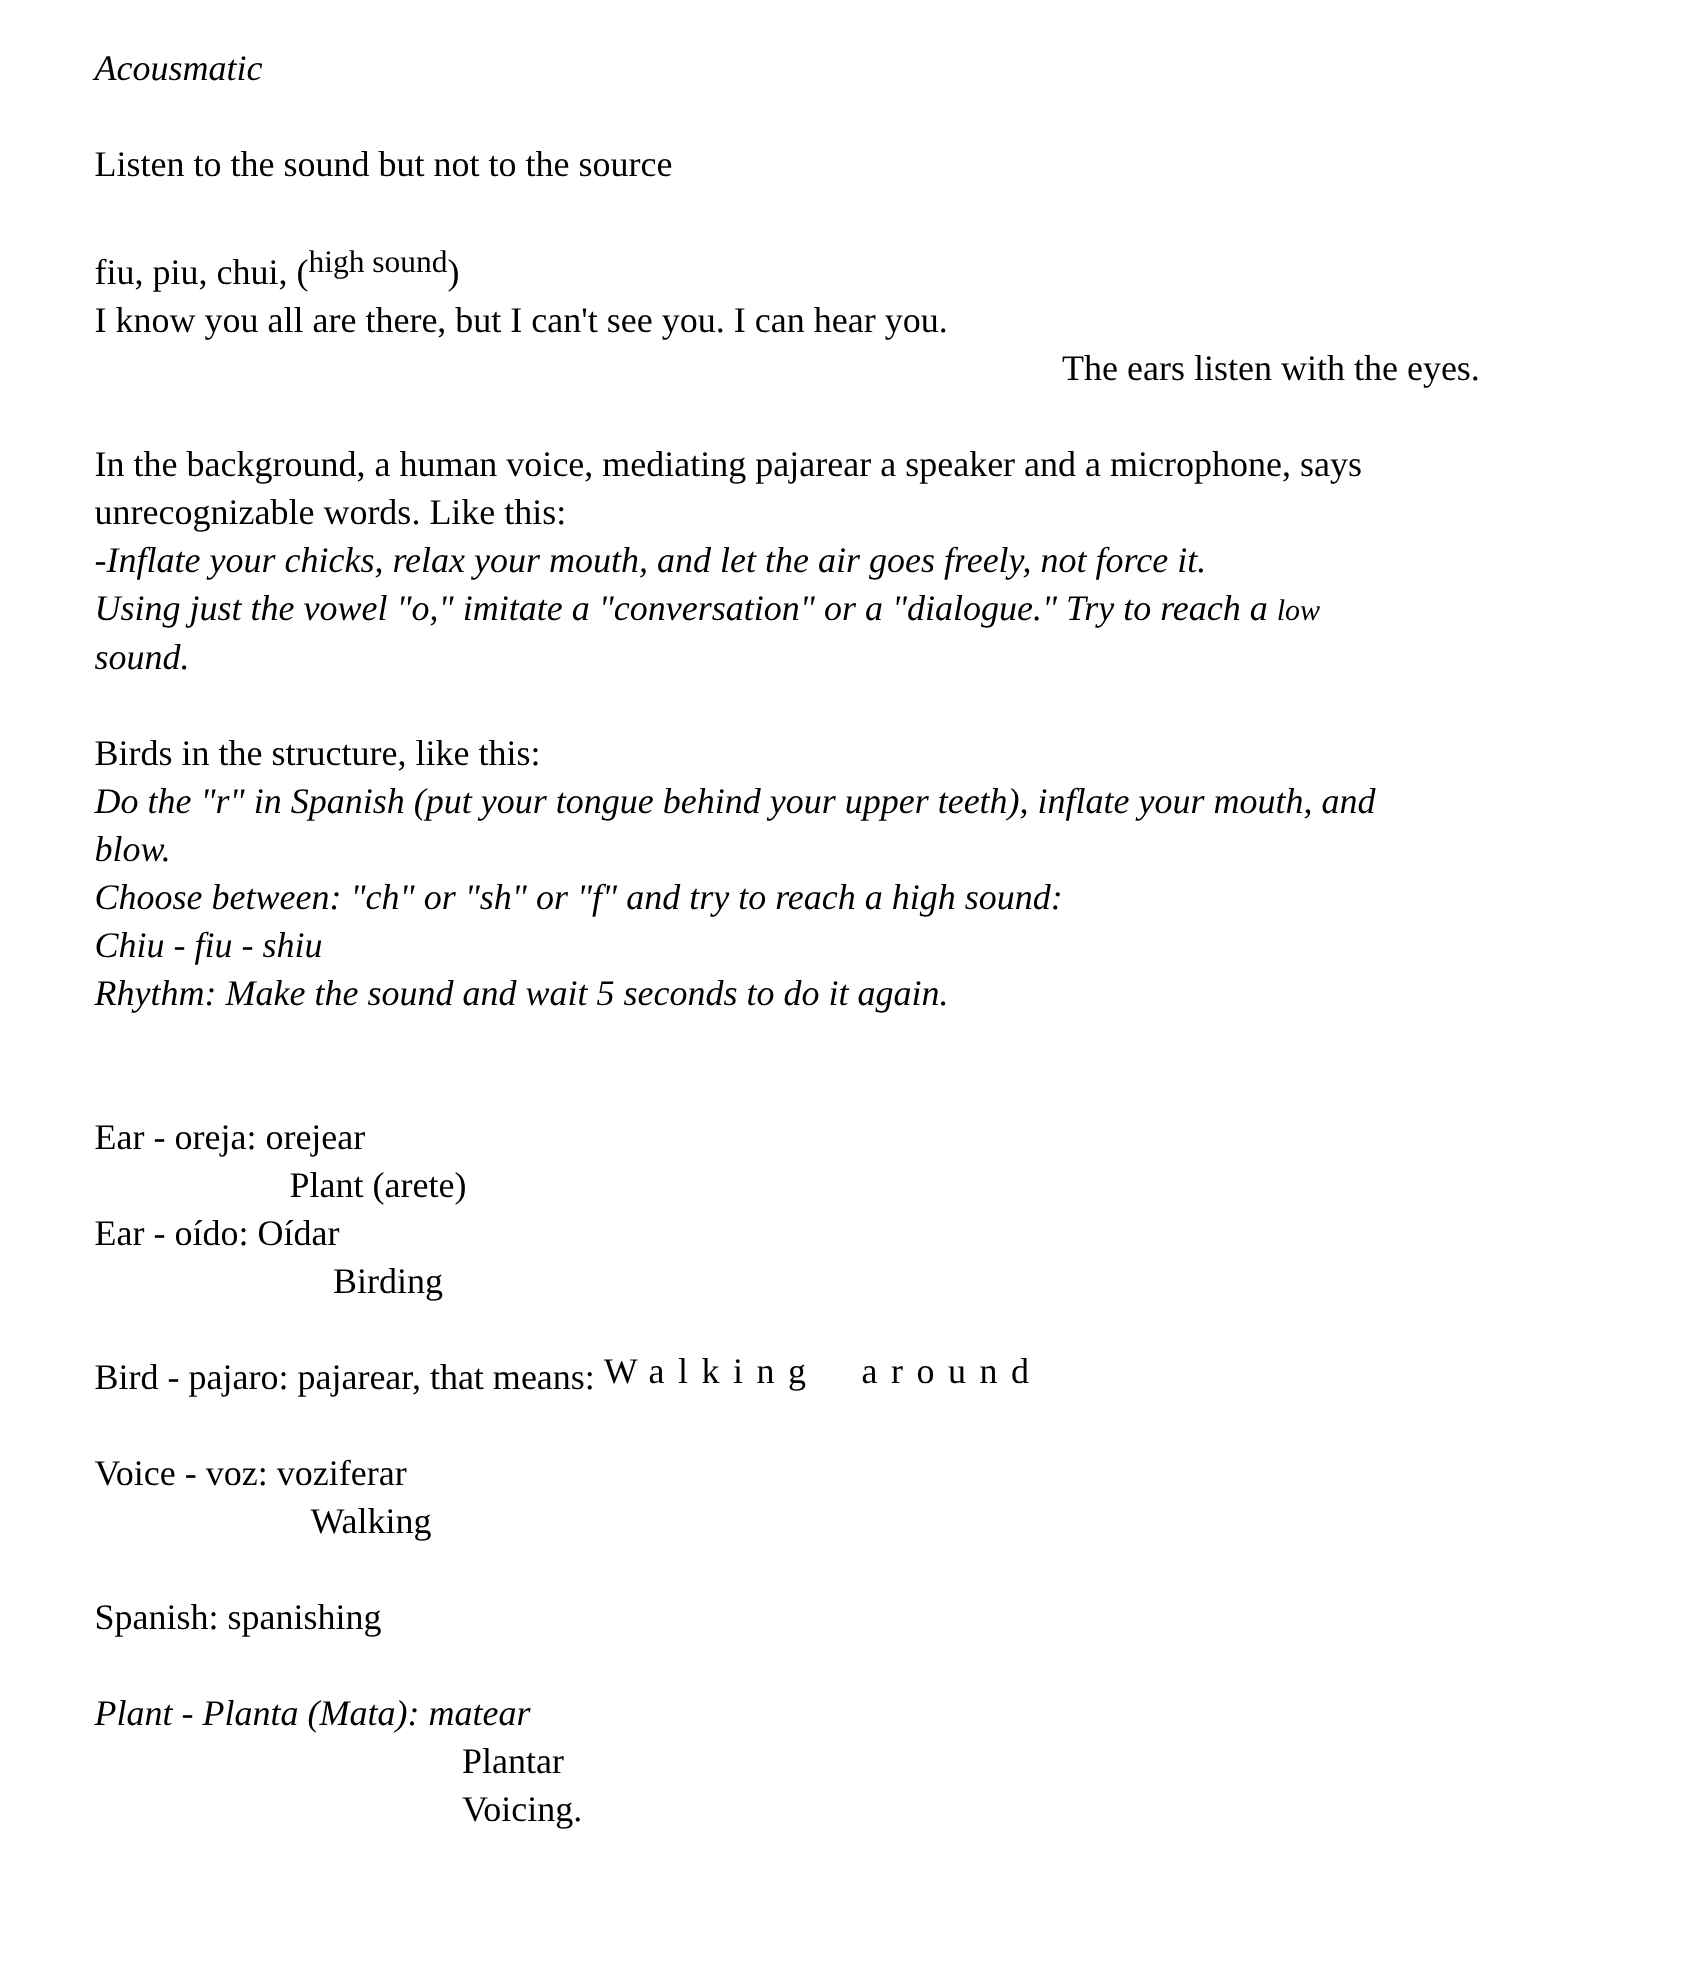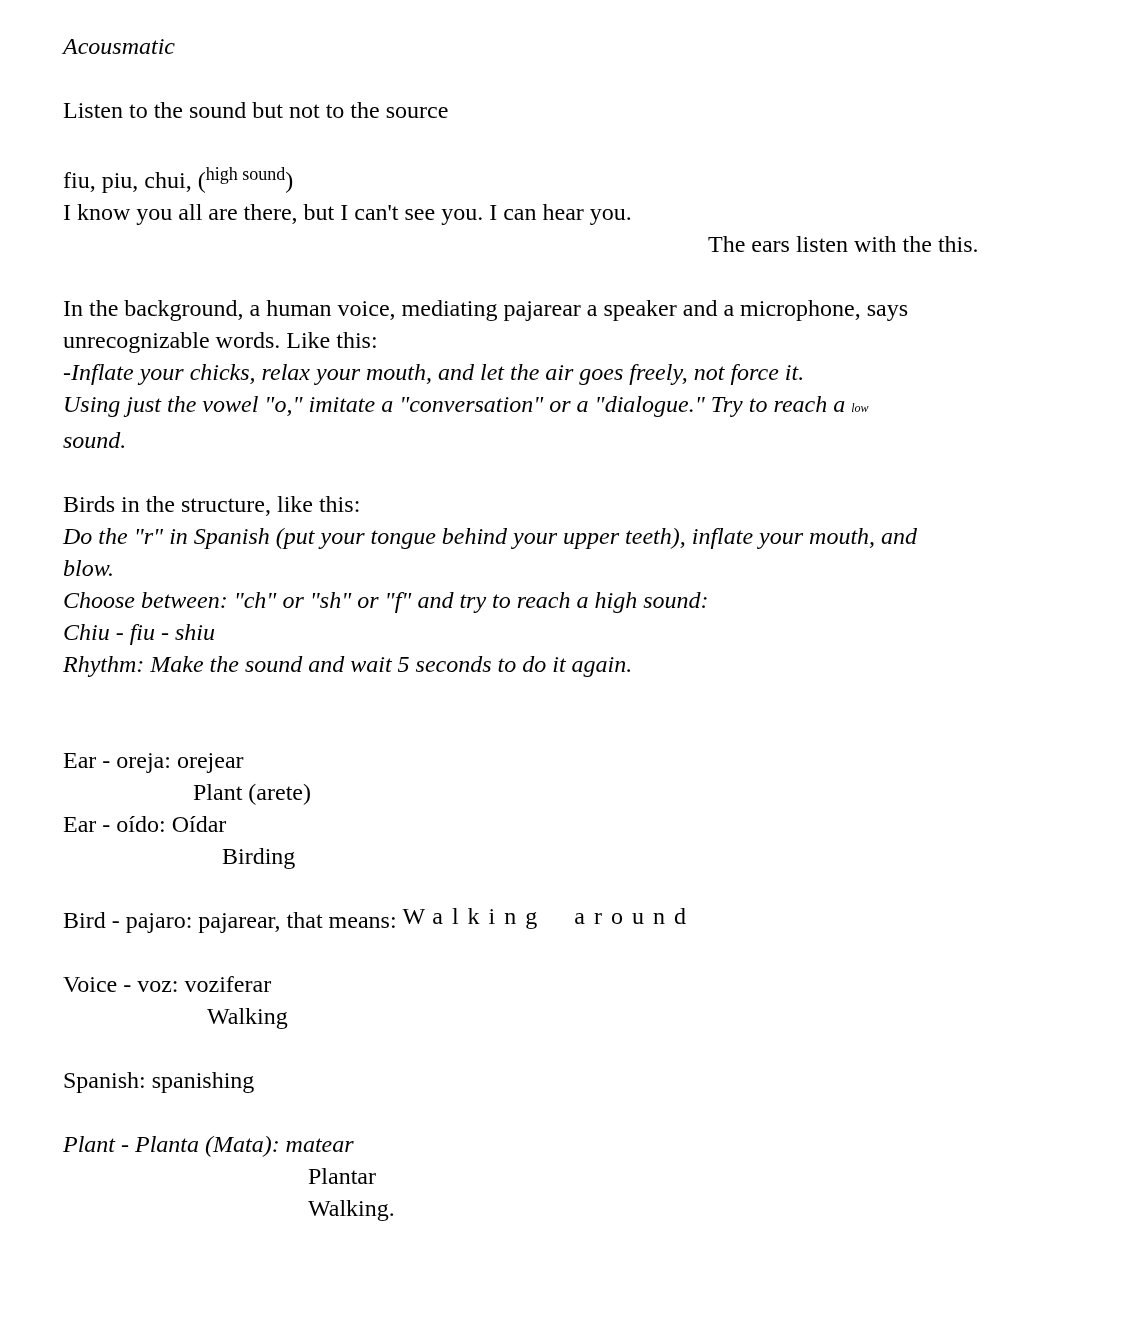--- a/index.html
+++ b/index.html
@@ -21,44 +21,44 @@
     line-height: 32px;
     color: #000000;
   }
   .line {
     white-space: pre;
   }
   .line.italic {
     font-style: italic;
   }
   .superscript {
-    font-size: 18px;
+    font-size: 21px;
     vertical-align: 8px;
     text-align: center;
   }
   .small {
-    font-size: 12px;
+    font-size: 20px;
   }
   .spaced {
     letter-spacing: 9px;
     word-spacing: 13px;
     position: relative;
     top: -4px;
   }
 </style>
 </head>
 <body>
 
 <div class="page">
   <div class="doc-body">
       <div class="line italic"><span>Acousmatic</span></div>
       <div class="line" style="margin-top: 32px;"><span>Listen to the sound but not to the source</span></div>
       <div class="line" style="margin-top: 32px;"><span>fiu, piu, chui, (</span><span class="superscript">high sound</span><span>)</span></div>
       <div class="line"><span>I know you all are there, but I can't see you. I can hear you.</span></div>
-      <div class="line" style="padding-left: 645px;"><span>The ears listen with the this.</span></div>
+      <div class="line" style="padding-left: 645px;"><span>The ears listen with the eyes.</span></div>
       <div class="line" style="margin-top: 32px;"><span>In the background, a human voice, mediating pajarear a speaker and a microphone, says</span></div>
       <div class="line"><span>unrecognizable words. Like this:</span></div>
       <div class="line italic"><span>-Inflate your chicks, relax your mouth, and let the air goes freely, not force it.</span></div>
       <div class="line italic"><span>Using just the vowel "o," imitate a "conversation" or a "dialogue." Try to reach a </span><span class="small">low</span></div>
       <div class="line italic"><span>sound.</span></div>
       <div class="line" style="margin-top: 32px;"><span>Birds in the structure, like this:</span></div>
       <div class="line italic"><span>Do the "r" in Spanish (put your tongue behind your upper teeth), inflate your mouth, and</span></div>
       <div class="line italic"><span>blow.</span></div>
       <div class="line italic"><span>Choose between: "ch" or "sh" or "f" and try to reach a high sound:</span></div>
       <div class="line italic"><span>Chiu - fiu - shiu</span></div>
@@ -66,15 +66,15 @@
       <div class="line" style="margin-top: 64px;"><span>Ear - oreja: orejear</span></div>
       <div class="line" style="padding-left: 130px;"><span>Plant (arete)</span></div>
       <div class="line"><span>Ear - oído: Oídar</span></div>
       <div class="line" style="padding-left: 159px;"><span>Birding</span></div>
       <div class="line" style="margin-top: 32px;"><span>Bird - pajaro: pajarear, that means: </span><span class="spaced">Walking around</span></div>
       <div class="line" style="margin-top: 32px;"><span>Voice - voz: voziferar</span></div>
       <div class="line" style="padding-left: 144px;"><span>Walking</span></div>
       <div class="line" style="margin-top: 32px;"><span>Spanish: spanishing</span></div>
       <div class="line" style="margin-top: 32px; font-style: italic;"><span>Plant - Planta (Mata): matear</span></div>
       <div class="line" style="padding-left: 245px;"><span>Plantar</span></div>
-      <div class="line" style="padding-left: 245px;"><span>Walking.</span></div>
+      <div class="line" style="padding-left: 245px;"><span>Voicing.</span></div>
     </div>
 </div>
 
 </body></html>

